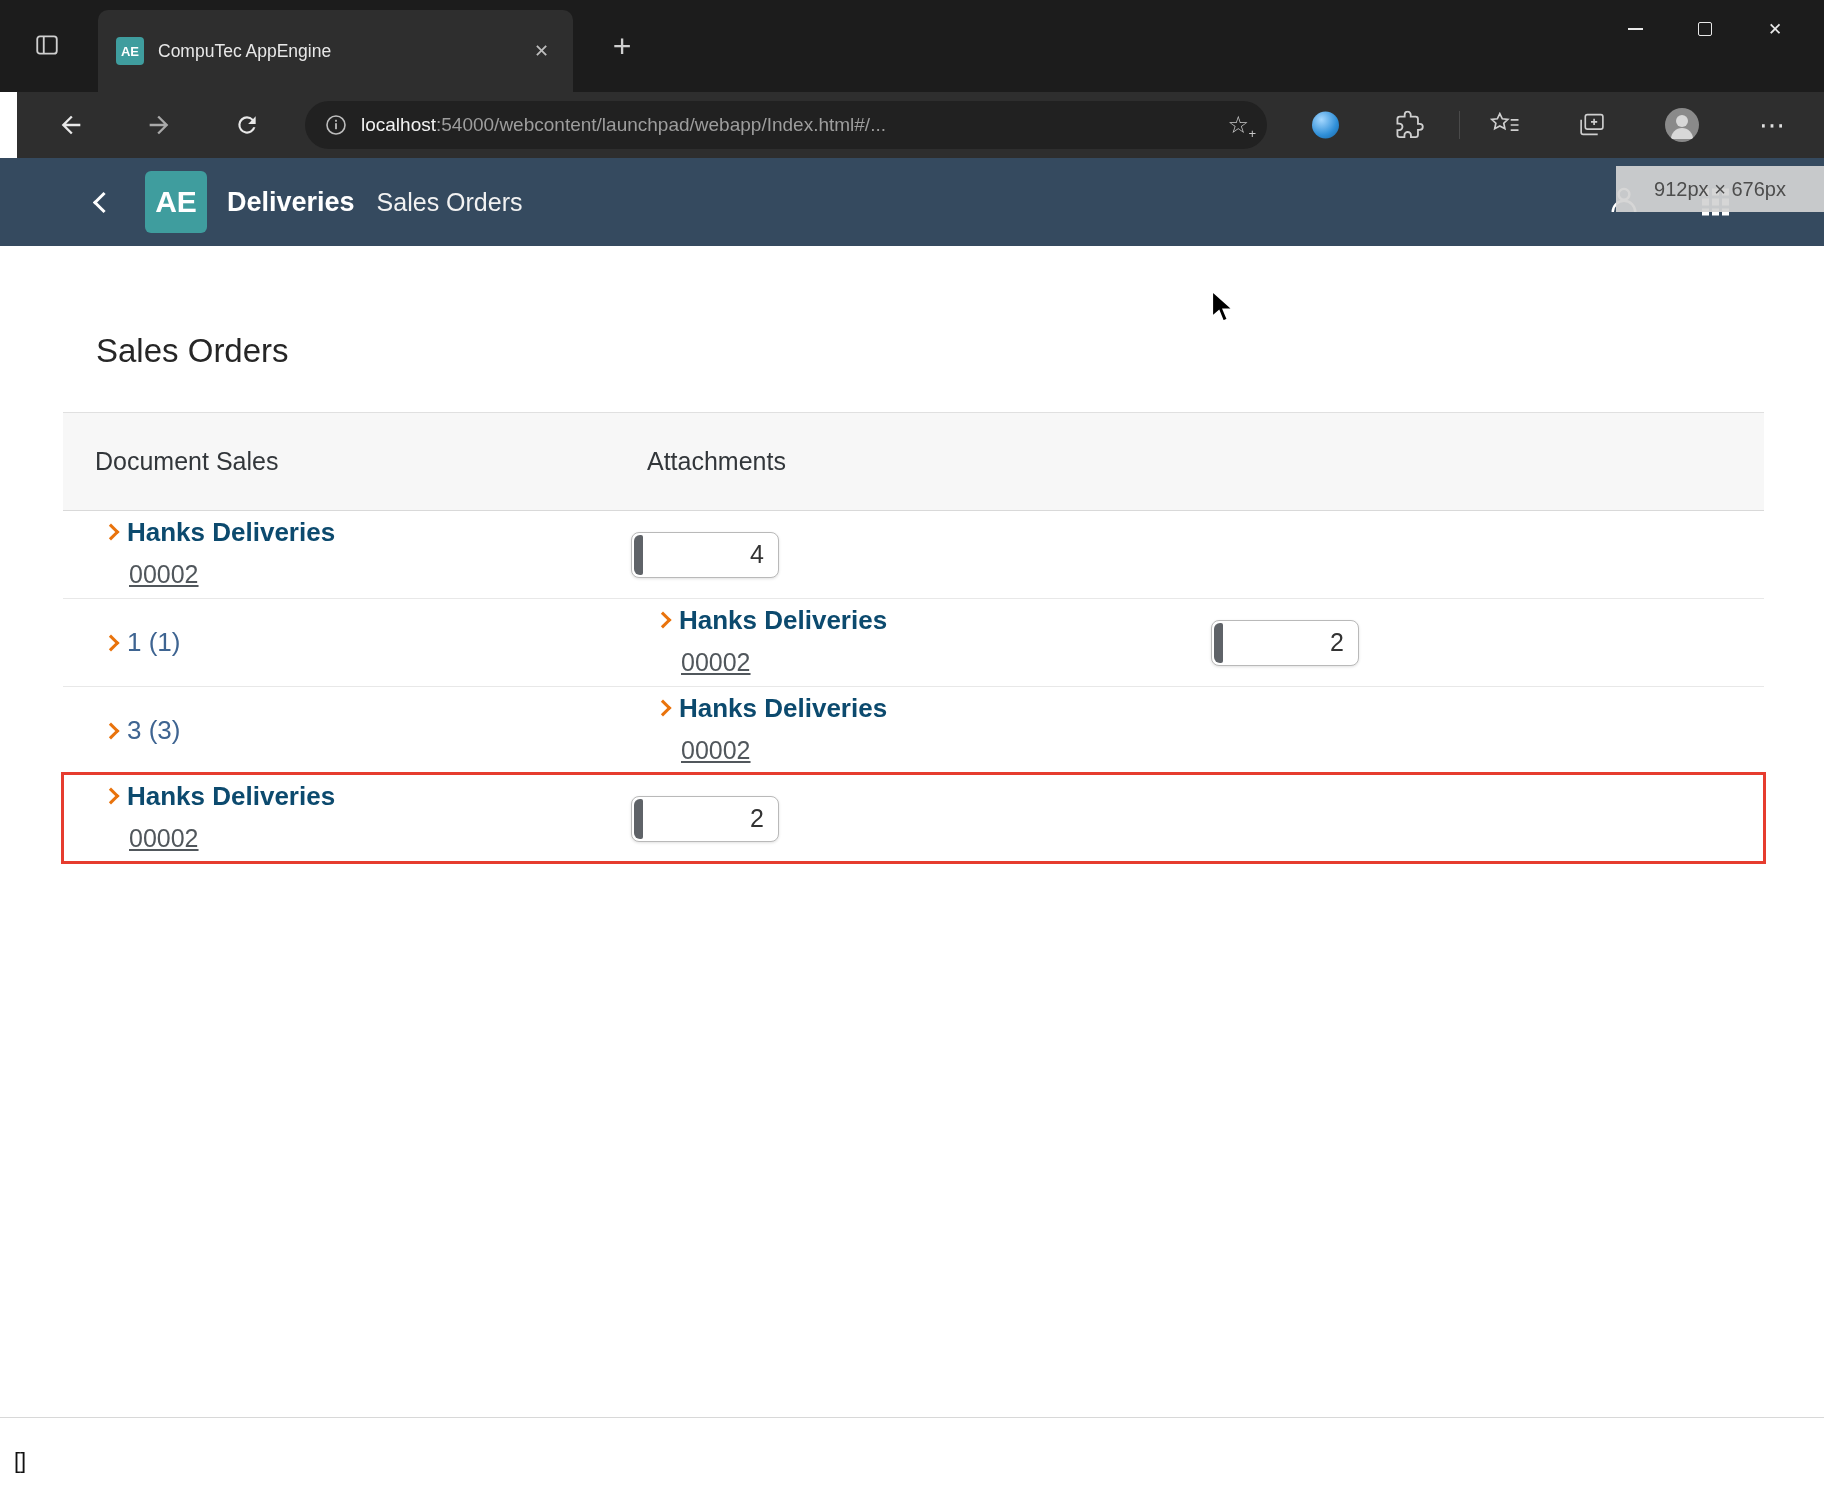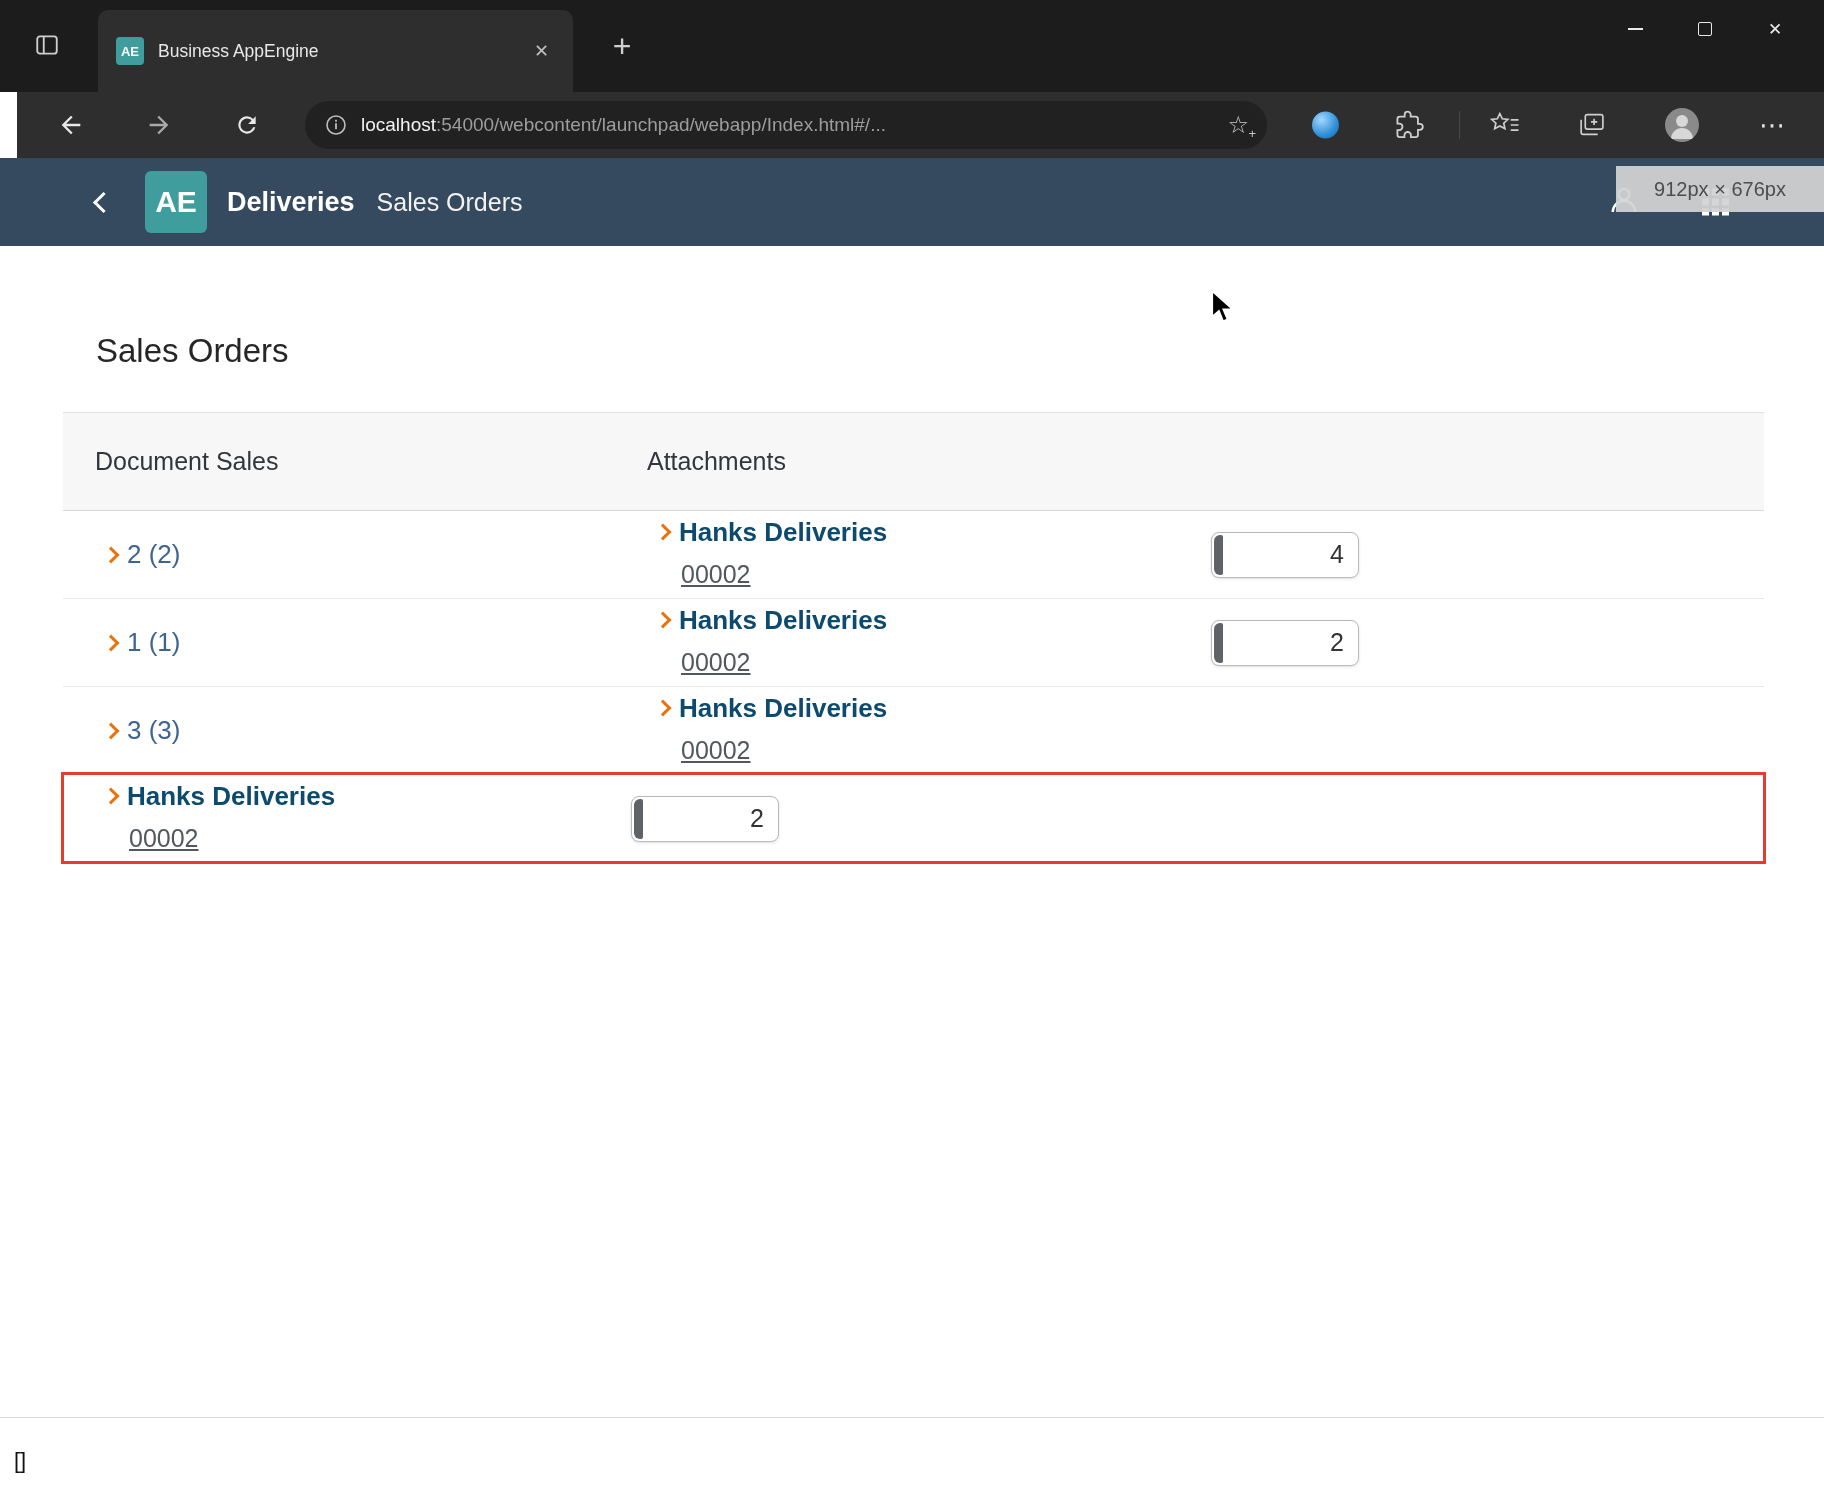--- a/index.html
+++ b/index.html
@@ -83,21 +83,21 @@
     <div class="tab-actions">
       <span>
         <svg width="26" height="26" viewBox="0 0 24 24">
             <rect x="3" y="4" width="18" height="16" rx="2.5" fill="none" stroke="#cfcfcf" stroke-width="1.7"></rect>
             <line x1="9" y1="4" x2="9" y2="20" stroke="#cfcfcf" stroke-width="1.7"></line>
           </svg>
       </span>
     </div>
     <div class="tab">
       <span class="favicon">AE</span>
-      <span class="tab-title">Business AppEngine</span>
+      <span class="tab-title">CompuTec AppEngine</span>
       <span class="tab-close">✕</span>
     </div>
     <div class="new-tab">+</div>
     <div class="win-controls">
       <div class="win-btn">
           <span class="icon-min"></span>
         </div>
       <div class="win-btn">
           <span class="icon-max"></span>
         </div>
@@ -198,26 +198,20 @@
   <div class="content">
     <h1 class="page-title">Sales Orders</h1>
 
     <div class="orders-table">
       <div class="t-head">
         <div class="th">Document Sales</div>
         <div class="th">Attachments</div>
       </div>
       <div id="table-rows">
           <div class="t-row">
-    <div class="td-doc">
-      <a class="doc-link">
-        <span class="chev"></span>
-        <span class="doc-text">2 (2)</span>
-      </a>
-    </div>
     <div class="td-bp">
       <div class="bp-line">
         <span class="chev"></span>
         <span class="bp-name">Hanks Deliveries</span>
       </div>
       <div class="bp-code">00002</div>
     </div>
     <div class="td-att">
       <div class="att-box">
         <span class="att-handle"></span>

